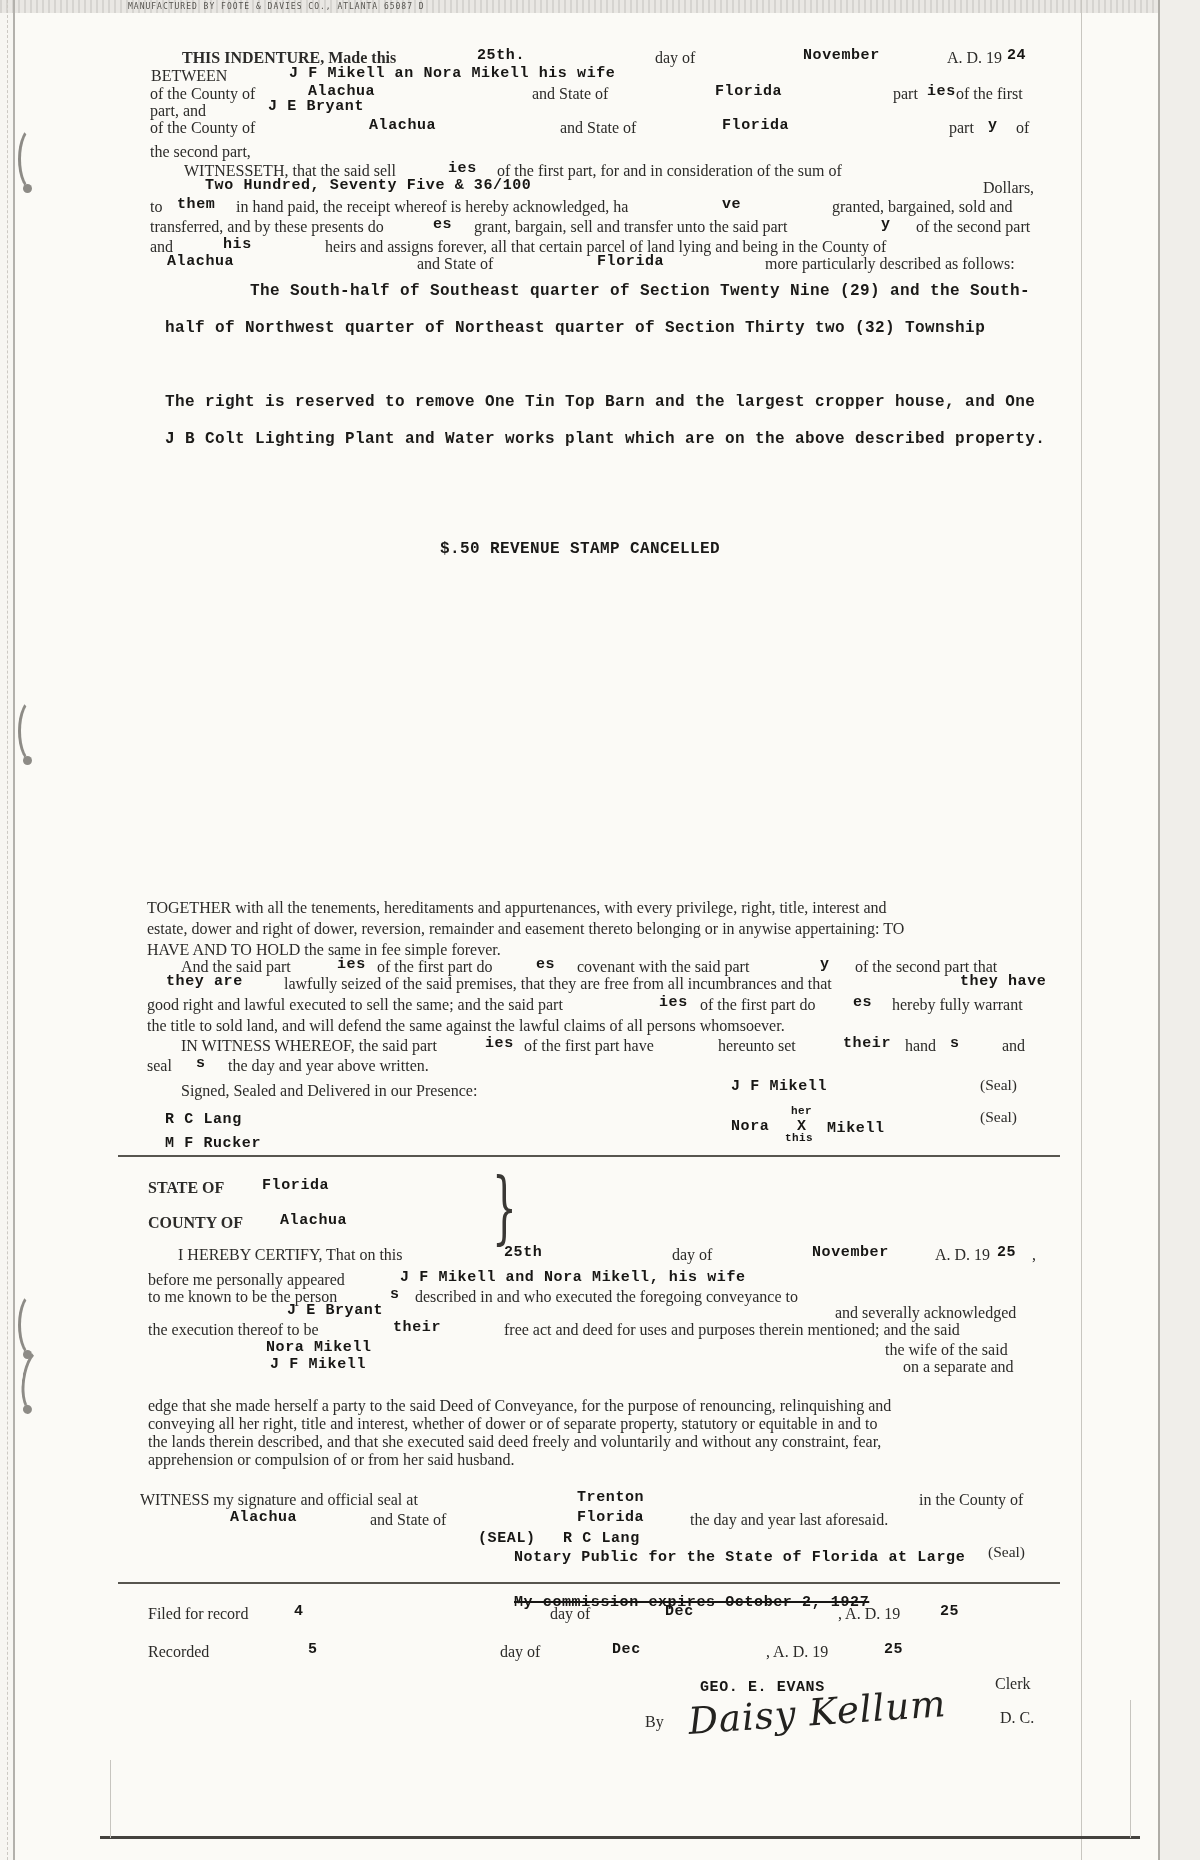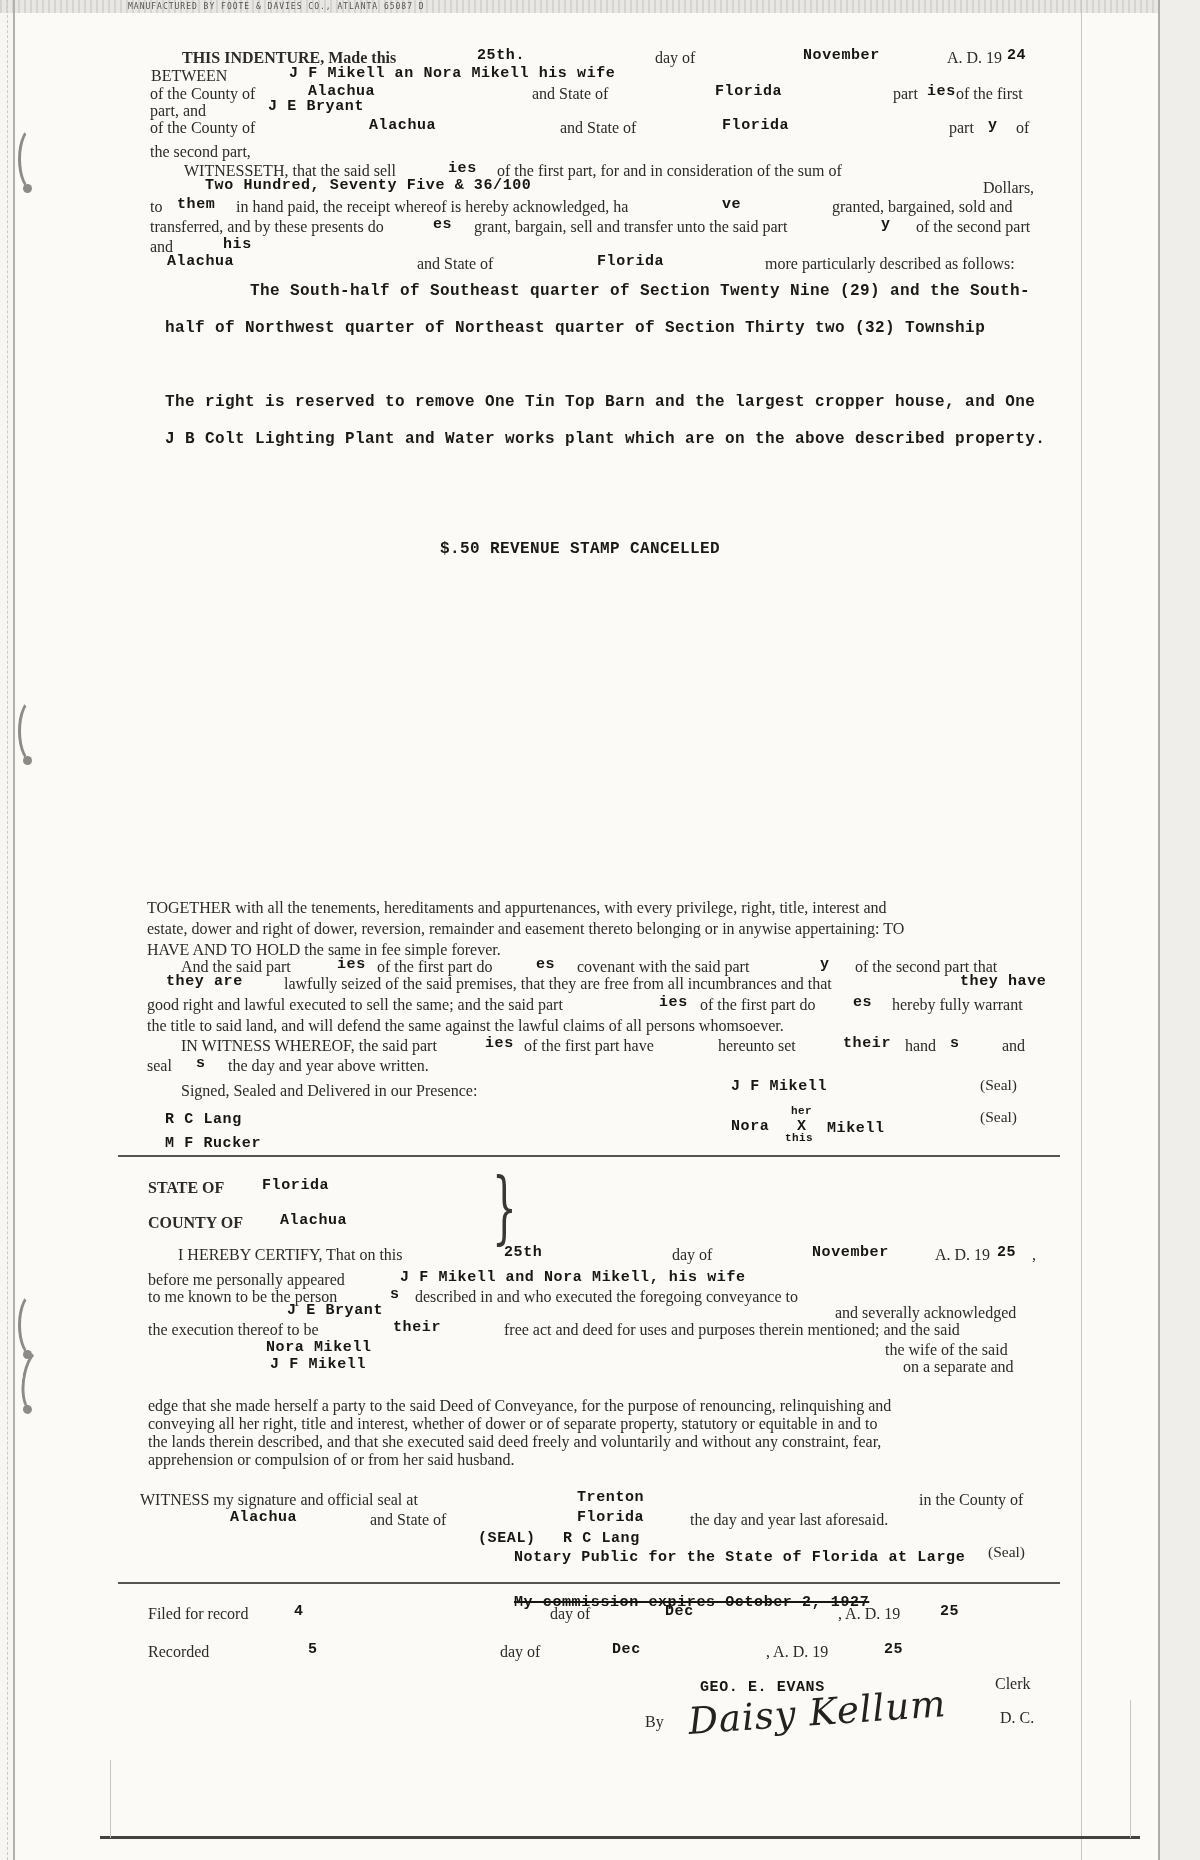--- a/index.html
+++ b/index.html
@@ -95,20 +95,21 @@
   <span class="ln" style="left:236px;top:199px">in hand paid, the receipt whereof is hereby acknowledged, ha</span>
   <span class="ln t" style="left:722px;top:197px">ve</span>
   <span class="ln" style="left:832px;top:199px">granted, bargained, sold and</span>
   <span class="ln" style="left:150px;top:219px">transferred, and by these presents do</span>
   <span class="ln t" style="left:433px;top:217px">es</span>
   <span class="ln" style="left:474px;top:219px">grant, bargain, sell and transfer unto the said part</span>
   <span class="ln t" style="left:881px;top:217px">y</span>
   <span class="ln" style="left:916px;top:219px">of the second part</span>
   <span class="ln" style="left:150px;top:239px">and</span>
   <span class="ln t" style="left:223px;top:237px">his</span>
+  <span class="ln" style="left:325px;top:239px">heirs and assigns forever, all that certain parcel of land lying and being in the County of</span>
   <span class="ln t" style="left:167px;top:254px">Alachua</span>
   <span class="ln" style="left:417px;top:256px">and State of</span>
   <span class="ln t" style="left:597px;top:254px">Florida</span>
   <span class="ln" style="left:765px;top:256px">more particularly described as follows:</span>
 
   <span class="ln td" style="left:250px;top:283px">The South-half of Southeast quarter of Section Twenty Nine (29) and the South-</span>
   <span class="ln td" style="left:165px;top:320px">half of Northwest quarter of Northeast quarter of Section Thirty two (32) Township</span>
   <span class="ln td" style="left:165px;top:394px">The right is reserved to remove One Tin Top Barn and the largest cropper house, and One</span>
   <span class="ln td" style="left:165px;top:431px">J B Colt Lighting Plant and Water works plant which are on the above described property.</span>
   <span class="ln td" style="left:440px;top:541px">$.50 REVENUE STAMP CANCELLED</span>
@@ -124,21 +125,21 @@
   <span class="ln t" style="left:820px;top:957px">y</span>
   <span class="ln" style="left:855px;top:959px">of the second part that</span>
   <span class="ln t" style="left:166px;top:974px">they are</span>
   <span class="ln" style="left:284px;top:976px">lawfully seized of the said premises, that they are free from all incumbrances and that</span>
   <span class="ln t" style="left:960px;top:974px">they have</span>
   <span class="ln" style="left:147px;top:997px">good right and lawful executed to sell the same; and the said part</span>
   <span class="ln t" style="left:659px;top:995px">ies</span>
   <span class="ln" style="left:700px;top:997px">of the first part do</span>
   <span class="ln t" style="left:853px;top:995px">es</span>
   <span class="ln" style="left:892px;top:997px">hereby fully warrant</span>
-  <span class="ln" style="left:147px;top:1018px">the title to said land, and will defend the same against the lawful claims of all persons whomsoever.</span>
+  <span class="ln" style="left:147px;top:1018px">the title to sold land, and will defend the same against the lawful claims of all persons whomsoever.</span>
   <span class="ln" style="left:181px;top:1038px">IN WITNESS WHEREOF, the said part</span>
   <span class="ln t" style="left:485px;top:1036px">ies</span>
   <span class="ln" style="left:524px;top:1038px">of the first part have</span>
   <span class="ln" style="left:718px;top:1038px">hereunto set</span>
   <span class="ln t" style="left:843px;top:1036px">their</span>
   <span class="ln" style="left:905px;top:1038px">hand</span>
   <span class="ln t" style="left:950px;top:1036px">s</span>
   <span class="ln" style="left:1002px;top:1038px">and</span>
   <span class="ln" style="left:147px;top:1058px">seal</span>
   <span class="ln t" style="left:196px;top:1056px">s</span>

